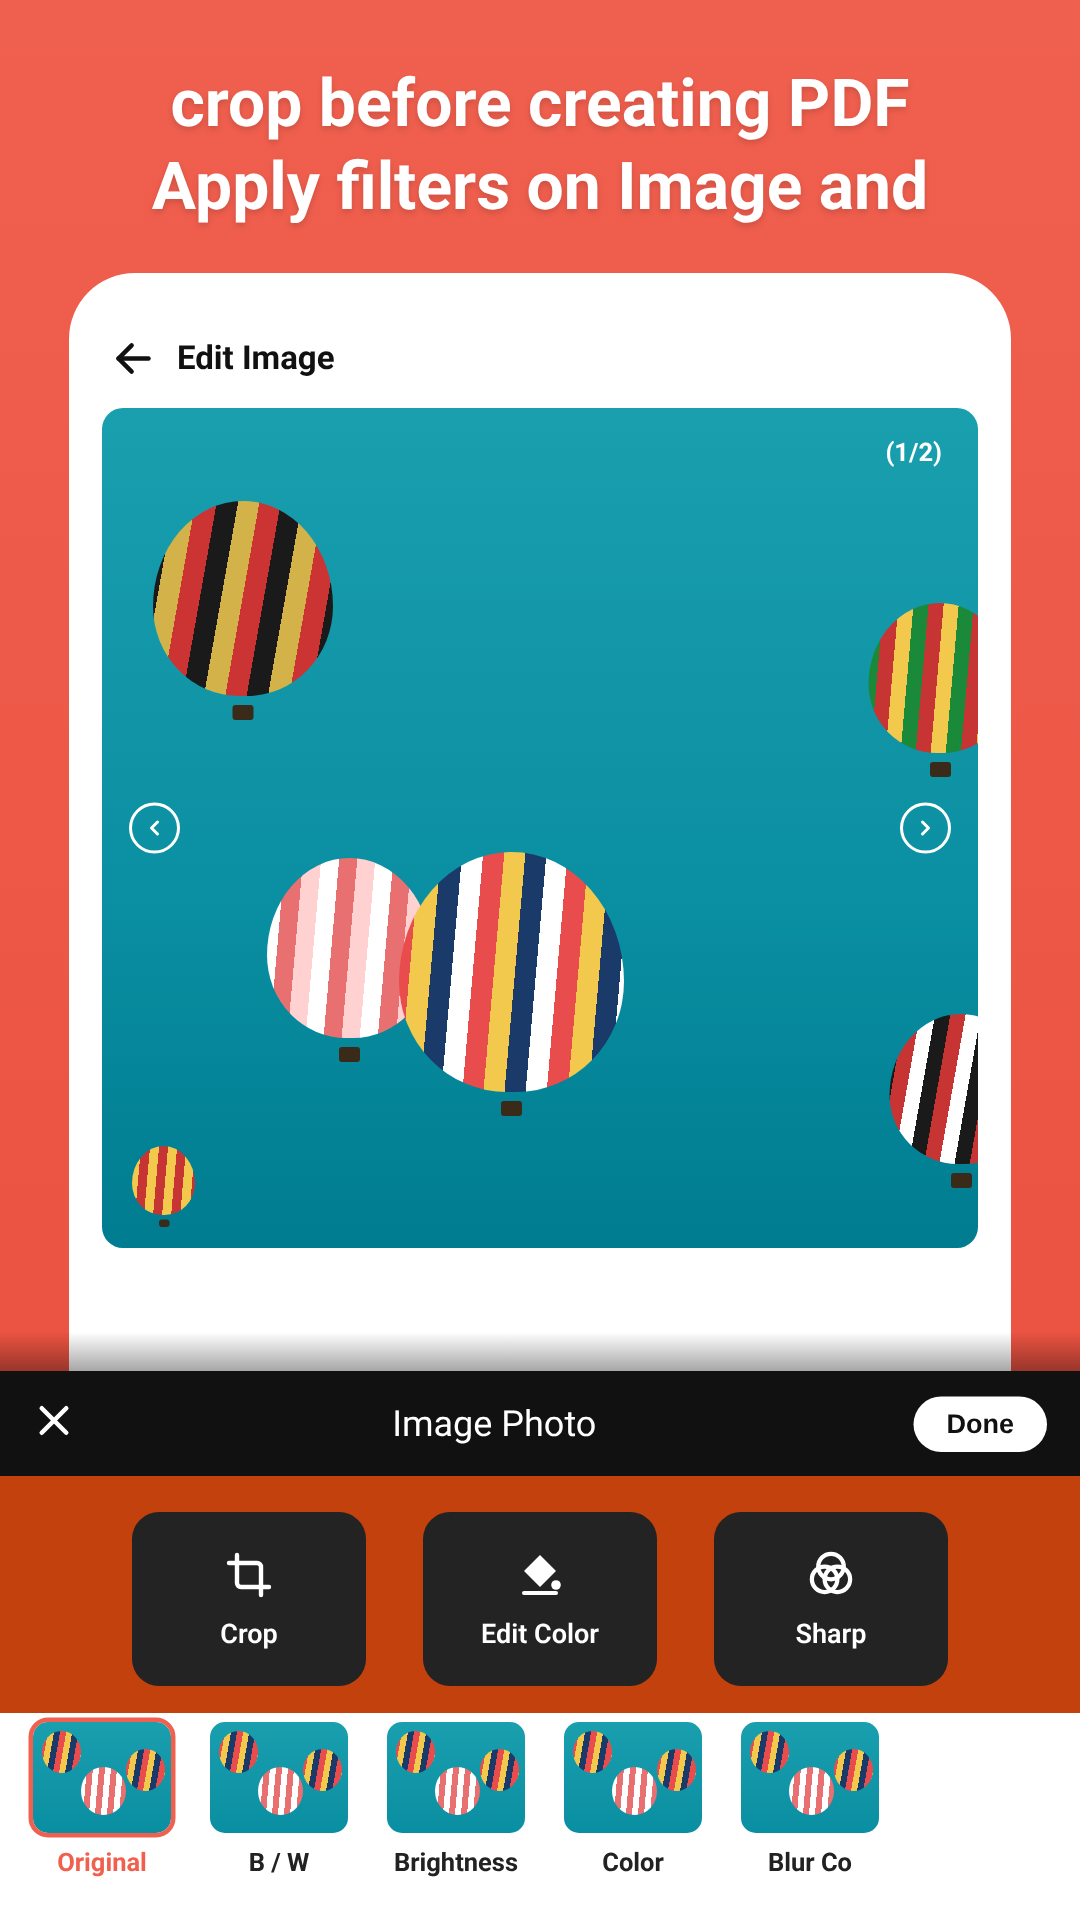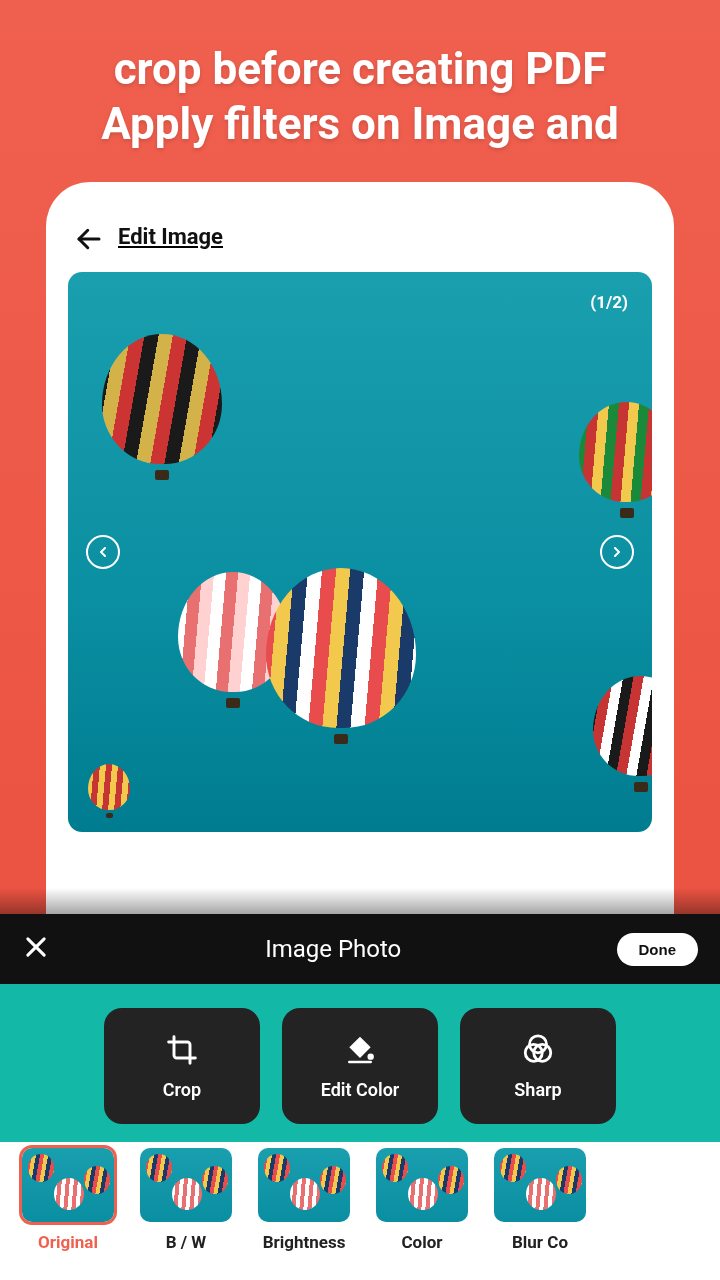--- a/index.html
+++ b/index.html
@@ -26,23 +26,23 @@
     background: #fff;
     border-radius: 44px 44px 0 0;
     padding: 22px 22px 0 22px;
     display: flex;
     flex-direction: column;
     flex: 1;
     overflow: hidden;
   }
   .topbar {
     display: flex;
+    align-items: center;
     gap: 14px;
     padding: 20px 6px 18px 6px;
-    text-decoration: underline;
   }
   .back-icon svg { display: block; }
   .topbar-title {
     font-size: 22px;
     font-weight: 700;
     color: #111;
   }
   .image-stage {
     position: relative;
     width: 100%;
@@ -113,31 +113,31 @@
     flex: 1;
     text-align: center;
     color: #fff;
     font-size: 24px;
     font-weight: 400;
   }
   .done-btn {
     background: #fff;
     color: #111;
     font-weight: 700;
-    font-size: 15px;
+    font-size: 18px;
     padding: 8px 22px;
     border-radius: 22px;
     border: none;
     cursor: pointer;
   }
   .tool-row {
-    background: #14b8a6;
+    background: #c2410c;
     display: flex;
     justify-content: center;
-    gap: 22px;
+    gap: 38px;
     padding: 24px 20px 18px;
   }
   .tool-btn {
     background: #232323;
     color: #fff;
     width: 156px;
     height: 116px;
     border-radius: 18px;
     display: flex;
     flex-direction: column;

